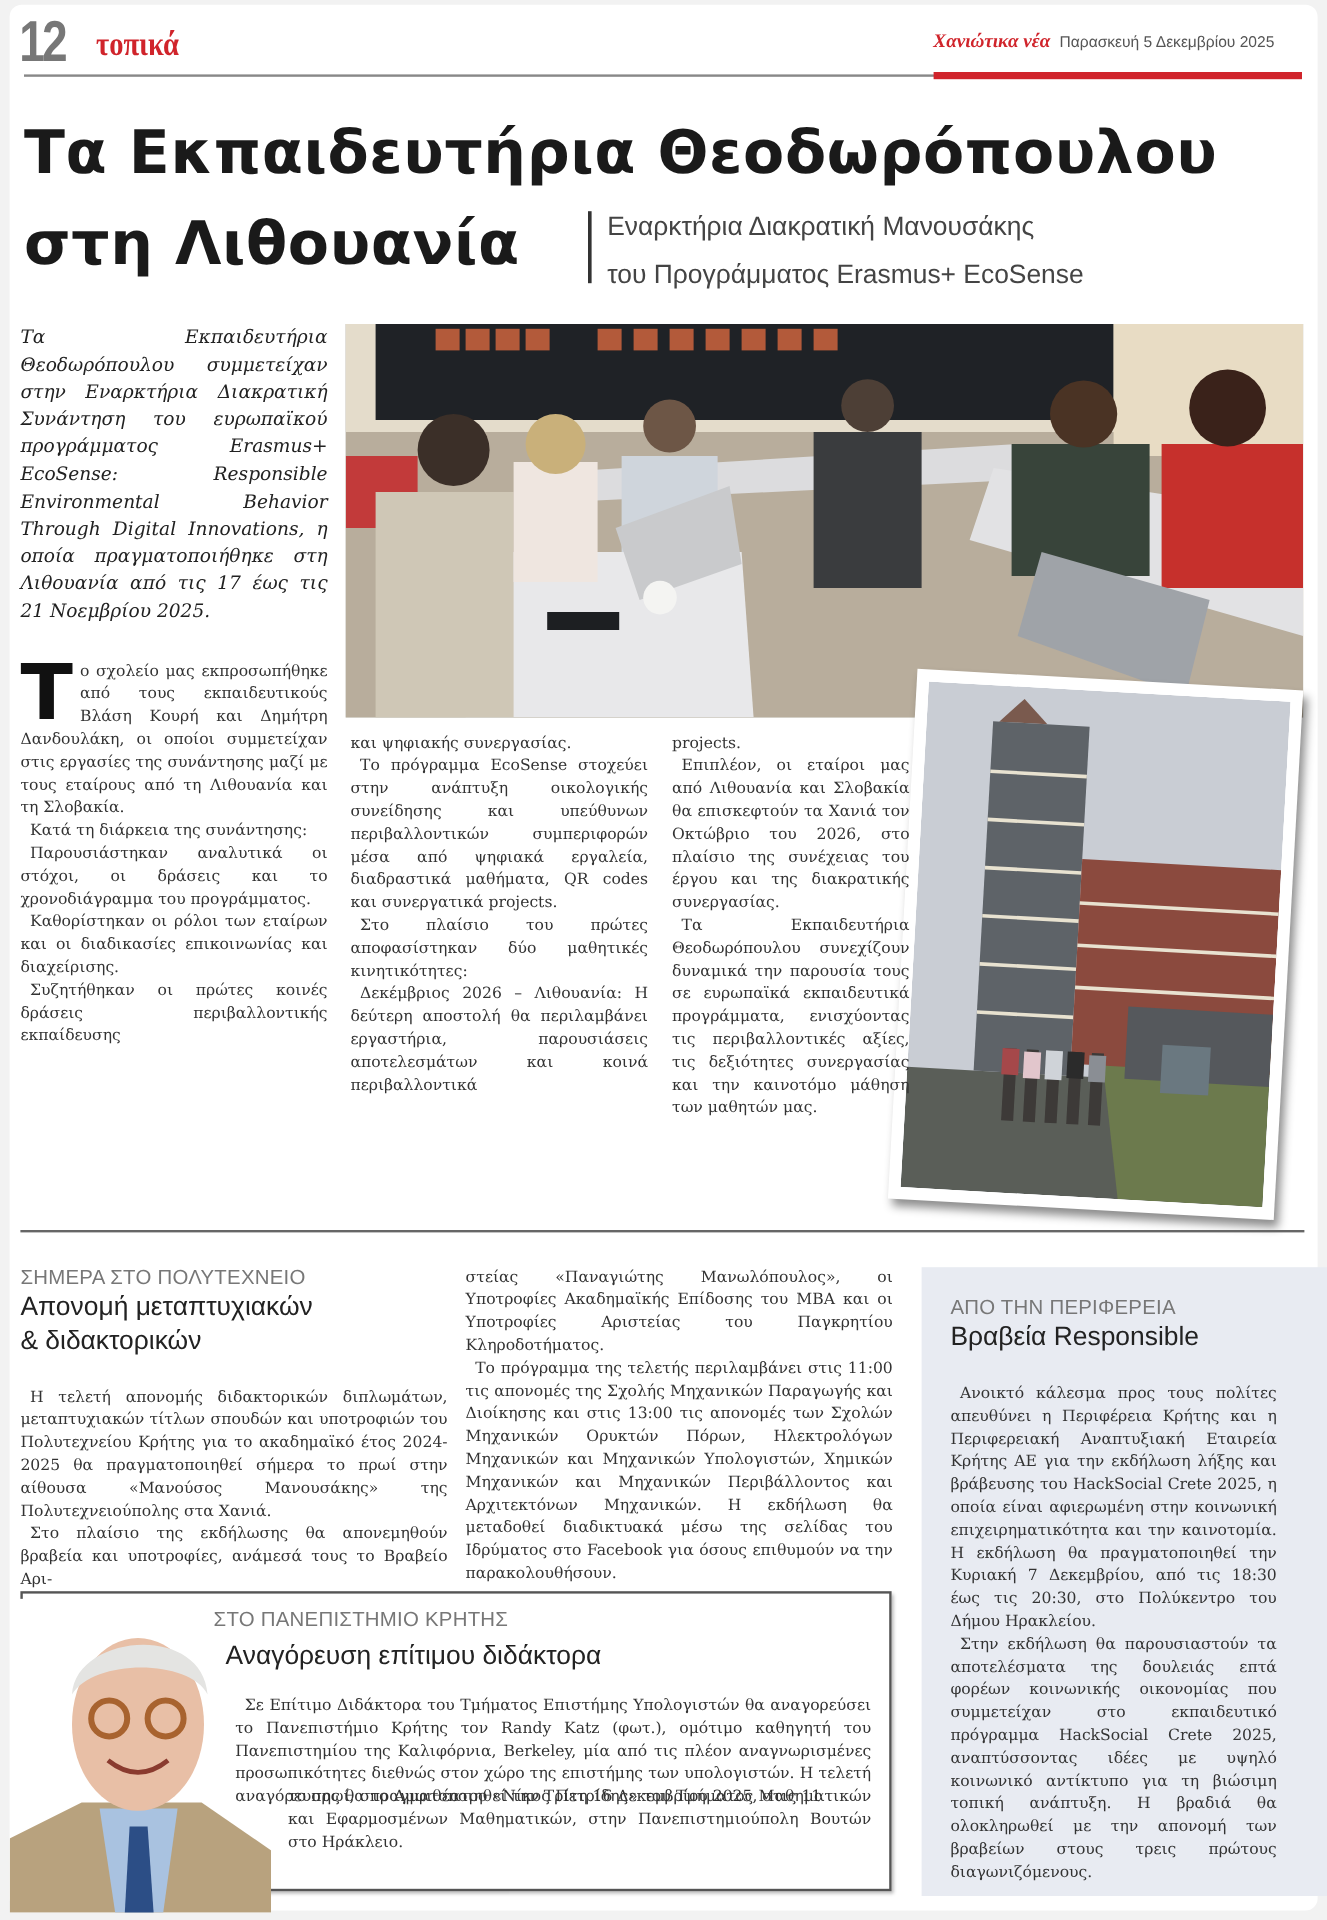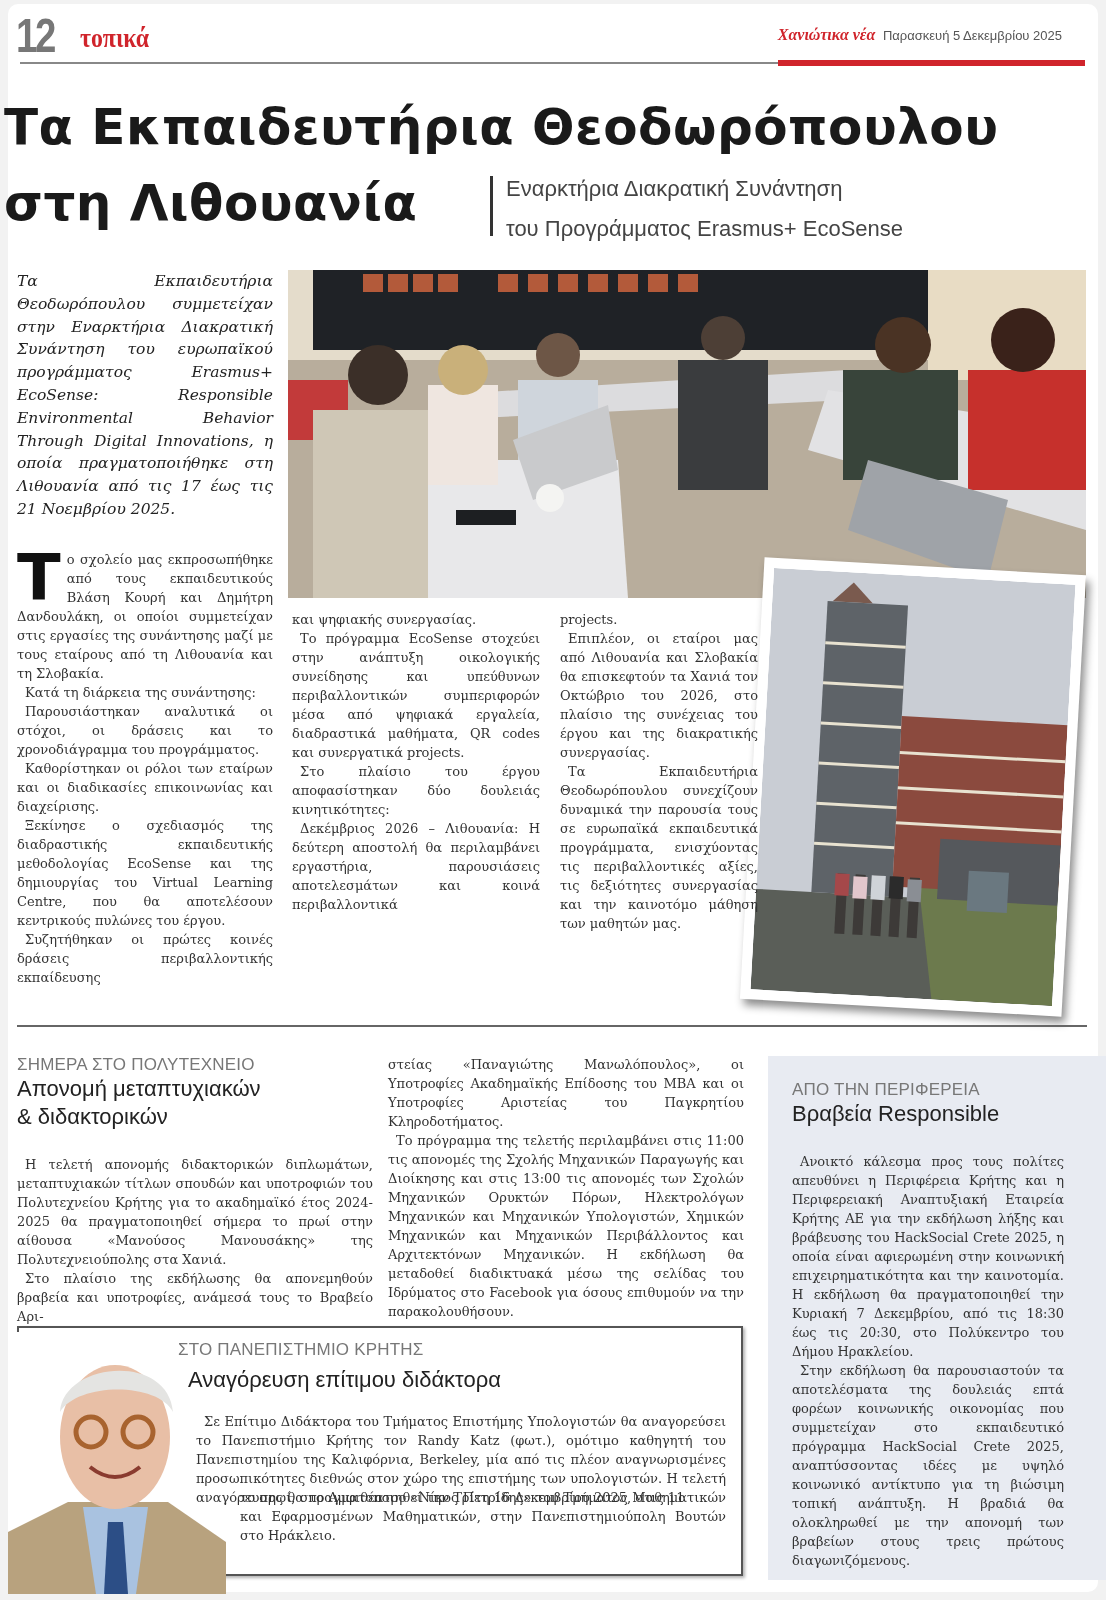--- a/index.html
+++ b/index.html
@@ -9,21 +9,21 @@
 
   
   .pagenum { position: absolute; left: 16px; top: 8px; font-family: "Liberation Sans", sans-serif; font-weight: bold; font-size: 48px; color: #777; letter-spacing: -3px; transform: scaleX(0.8); transform-origin: left top; }
   .section { position: absolute; left: 80px; top: 22px; font-family: "Liberation Serif", serif; font-weight: bold; font-size: 28px; color: #d0242b; transform: scaleX(0.85); transform-origin: left top; }
   .masthead { position: absolute; right: 44px; top: 26px; font-family: "Liberation Sans", sans-serif; font-size: 13px; color: #555; white-space: nowrap; }
   .masthead .paper { font-family: "Liberation Serif", serif; font-weight: bold; font-style: italic; font-size: 16px; color: #d0242b; margin-right: 4px; }
   .rule-grey { position: absolute; left: 20px; top: 62px; width: 760px; height: 2px; background: #888; }
   .rule-red { position: absolute; left: 778px; top: 60px; width: 307px; height: 6px; background: #d0242b; }
 
   
-  .headline { position: absolute; left: 4px; font-family: "DejaVu Sans", sans-serif; font-weight: bold; color: #1a1a1a; font-size: 50px; letter-spacing: 0.5px; white-space: nowrap; }
+  .headline { position: absolute; left: 20px; font-family: "DejaVu Sans", sans-serif; font-weight: bold; color: #1a1a1a; font-size: 50px; letter-spacing: 0.5px; white-space: nowrap; }
   .hl1 { top: 98px; }
   .hl2 { top: 174px; }
   .subdeck-bar { position: absolute; left: 490px; top: 176px; width: 3px; height: 60px; background: #333; }
   .subdeck { position: absolute; left: 506px; font-family: "Liberation Sans", sans-serif; font-size: 22px; color: #444; white-space: nowrap; }
   .sd1 { top: 176px; }
   .sd2 { top: 216px; }
 
   
   .lead { position: absolute; left: 17px; top: 270px; width: 256px; font-family: "DejaVu Serif", serif; font-style: italic; font-size: 15.5px; line-height: 22.8px; text-align: justify; color: #222; }
 
@@ -75,21 +75,21 @@
 <div class="masthead">
   <span class="paper">Χανιώτικα νέα</span>
   <span>Παρασκευή 5 Δεκεμβρίου 2025</span>
 </div>
 <div class="rule-grey"></div>
 <div class="rule-red"></div>
 
 <div class="headline hl1">Τα Εκπαιδευτήρια Θεοδωρόπουλου</div>
 <div class="headline hl2">στη Λιθουανία</div>
 <div class="subdeck-bar"></div>
-<div class="subdeck sd1">Εναρκτήρια Διακρατική Συνάντηση</div>
+<div class="subdeck sd1">Εναρκτήρια Διακρατική Μανουσάκης</div>
 <div class="subdeck sd2">του Προγράμματος Erasmus+ EcoSense</div>
 
 <div class="lead">Τα Εκπαιδευτήρια Θεοδωρόπουλου συμμετείχαν στην Εναρκτήρια Διακρατική Συνάντηση του ευρωπαϊκού προγράμματος Erasmus+ EcoSense: Responsible Environmental Behavior Through Digital Innovations, η οποία πραγματοποιήθηκε στη Λιθουανία από τις 17 έως τις 21 Νοεμβρίου 2025.</div>
 
 <div class="photo-meeting">
   <svg class="icon-svg" viewBox="0 0 798 328" preserveAspectRatio="none">
     <rect x="0" y="0" width="798" height="328" fill="#b8ad9c"></rect>
     <rect x="0" y="0" width="798" height="90" fill="#e4dccb"></rect>
     <rect x="25" y="0" width="615" height="80" fill="#1f2226"></rect>
     <g fill="#b35a3a">
@@ -178,28 +178,27 @@
     </svg>
   </div>
 </div>
 
 <div class="col col1">
   <span class="dropcap">Τ</span>
   <p class="noind">ο σχολείο μας εκπροσωπήθηκε από τους εκπαιδευτικούς Βλάση Κουρή και Δημήτρη Δανδουλάκη, οι οποίοι συμμετείχαν στις εργασίες της συνάντησης μαζί με τους εταίρους από τη Λιθουανία και τη Σλοβακία.</p>
   <p>Κατά τη διάρκεια της συνάντησης:</p>
   <p>Παρουσιάστηκαν αναλυτικά οι στόχοι, οι δράσεις και το χρονοδιάγραμμα του προγράμματος.</p>
   <p>Καθορίστηκαν οι ρόλοι των εταίρων και οι διαδικασίες επικοινωνίας και διαχείρισης.</p>
-  <p>Ξεκίνησε ο σχεδιασμός της διαδραστικής εκπαιδευτικής μεθοδολογίας EcoSense και της δημιουργίας του Virtual Learning Centre, που θα αποτελέσουν κεντρικούς πυλώνες του έργου.</p>
   <p>Συζητήθηκαν οι πρώτες κοινές δράσεις περιβαλλοντικής εκπαίδευσης</p>
 </div>
 
 <div class="col col2">
   <p class="noind">και ψηφιακής συνεργασίας.</p>
   <p>Το πρόγραμμα EcoSense στοχεύει στην ανάπτυξη οικολογικής συνείδησης και υπεύθυνων περιβαλλοντικών συμπεριφορών μέσα από ψηφιακά εργαλεία, διαδραστικά μαθήματα, QR codes και συνεργατικά projects.</p>
-  <p>Στο πλαίσιο του έργου αποφασίστηκαν δύο δουλειάς κινητικότητες:</p>
+  <p>Στο πλαίσιο του πρώτες αποφασίστηκαν δύο μαθητικές κινητικότητες:</p>
   <p>Δεκέμβριος 2026 – Λιθουανία: Η δεύτερη αποστολή θα περιλαμβάνει εργαστήρια, παρουσιάσεις αποτελεσμάτων και κοινά περιβαλλοντικά</p>
 </div>
 
 <div class="col col3">
   <p class="noind">projects.</p>
   <p>Επιπλέον, οι εταίροι μας από Λιθουανία και Σλοβακία θα επισκεφτούν τα Χανιά τον Οκτώβριο του 2026, στο πλαίσιο της συνέχειας του έργου και της διακρατικής συνεργασίας.</p>
   <p>Τα Εκπαιδευτήρια Θεοδωρόπουλου συνεχίζουν δυναμικά την παρουσία τους σε ευρωπαϊκά εκπαιδευτικά προγράμματα, ενισχύοντας τις περιβαλλοντικές αξίες, τις δεξιότητες συνεργασίας και την καινοτόμο μάθηση των μαθητών μας.</p>
 </div>
 
 <div class="divider"></div>

